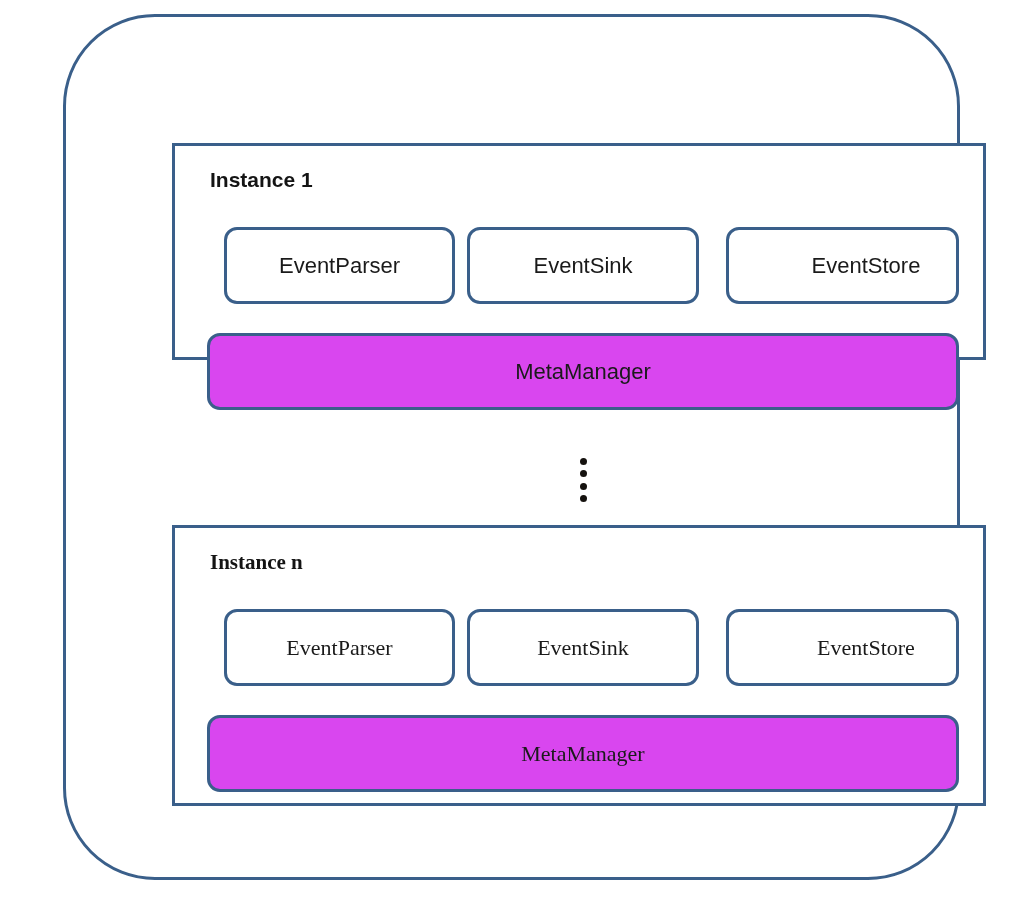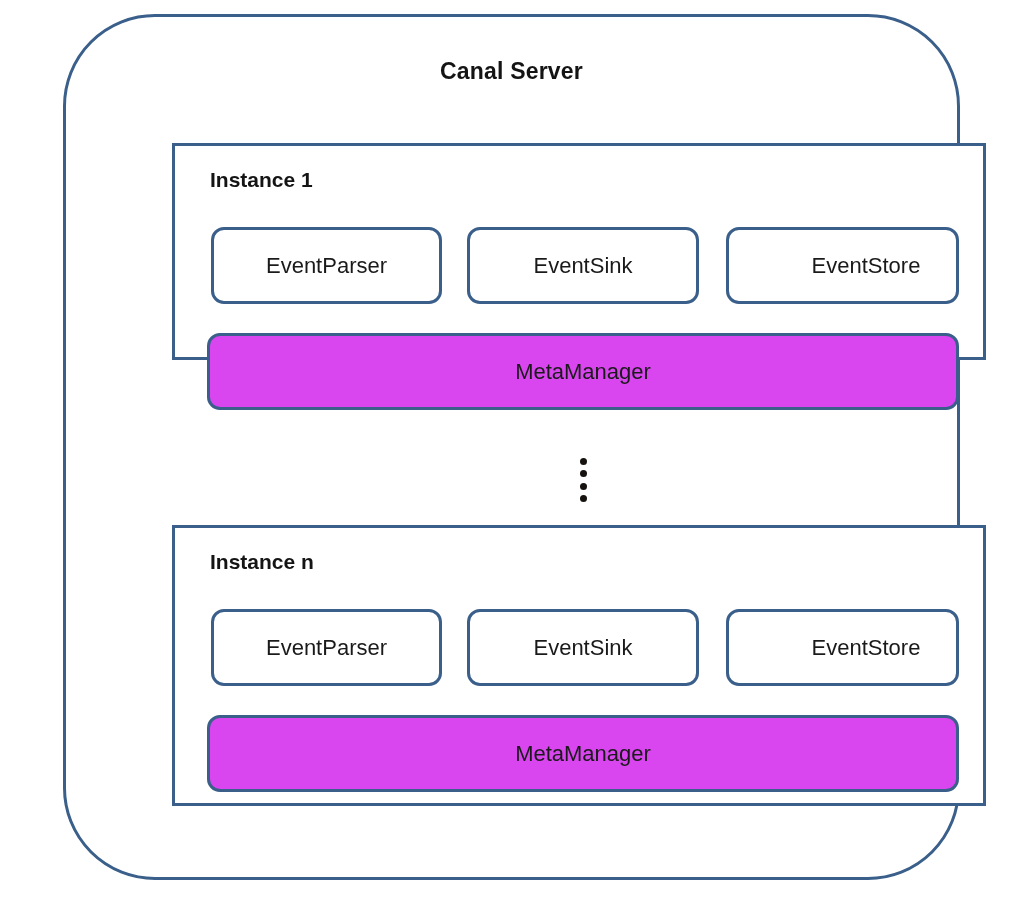--- a/index.html
+++ b/index.html
@@ -56,20 +56,21 @@
     border: 3px solid #3a5f8a;
     background: #ffffff;
   }
   #instance-1 {
     top: 126px;
     height: 217px;
   }
   #instance-n {
     top: 508px;
     height: 281px;
+    font-family: Liberation Serif, serif;
   }
 
   .instance-label {
     position: absolute;
     left: 35px;
     top: 22px;
     font-size: 21px;
     font-weight: bold;
     color: #141414;
   }
@@ -90,21 +91,21 @@
     box-sizing: border-box;
     border: 3px solid #3a5f8a;
     border-radius: 13px;
     background: #ffffff;
     display: flex;
     align-items: center;
     justify-content: center;
     font-size: 22px;
     color: #1a1a1a;
   }
-  .component-box.slot-0 { left: 4px;   width: 231px; }
+  .component-box.slot-0 { left: 17px;   width: 231px; }
   .component-box.slot-1 { left: 260px; width: 232px; text-align: right; }
   .component-box.slot-2 { left: 519px; width: 233px; padding-left: 47px; }
 
   
   .manager-box {
     position: absolute;
     left: 32px;
     top: 187px;
     width: 752px;
     height: 77px;
@@ -138,21 +139,20 @@
     background: #15120f;
   }
 </style>
 </head>
 <body>
 
 <div id="canvas">
 
   <div class="server-shell">
 
-    <div class="server-title">Canal Server</div>
 
     <div id="instance-1" class="instance-panel">
 
       <div class="instance-label">Instance 1</div>
 
       <div class="component-row">
         <div class="component-box slot-0">EventParser</div>
         <div class="component-box slot-1">EventSink</div>
         <div class="component-box slot-2">EventStore</div>
       </div>

